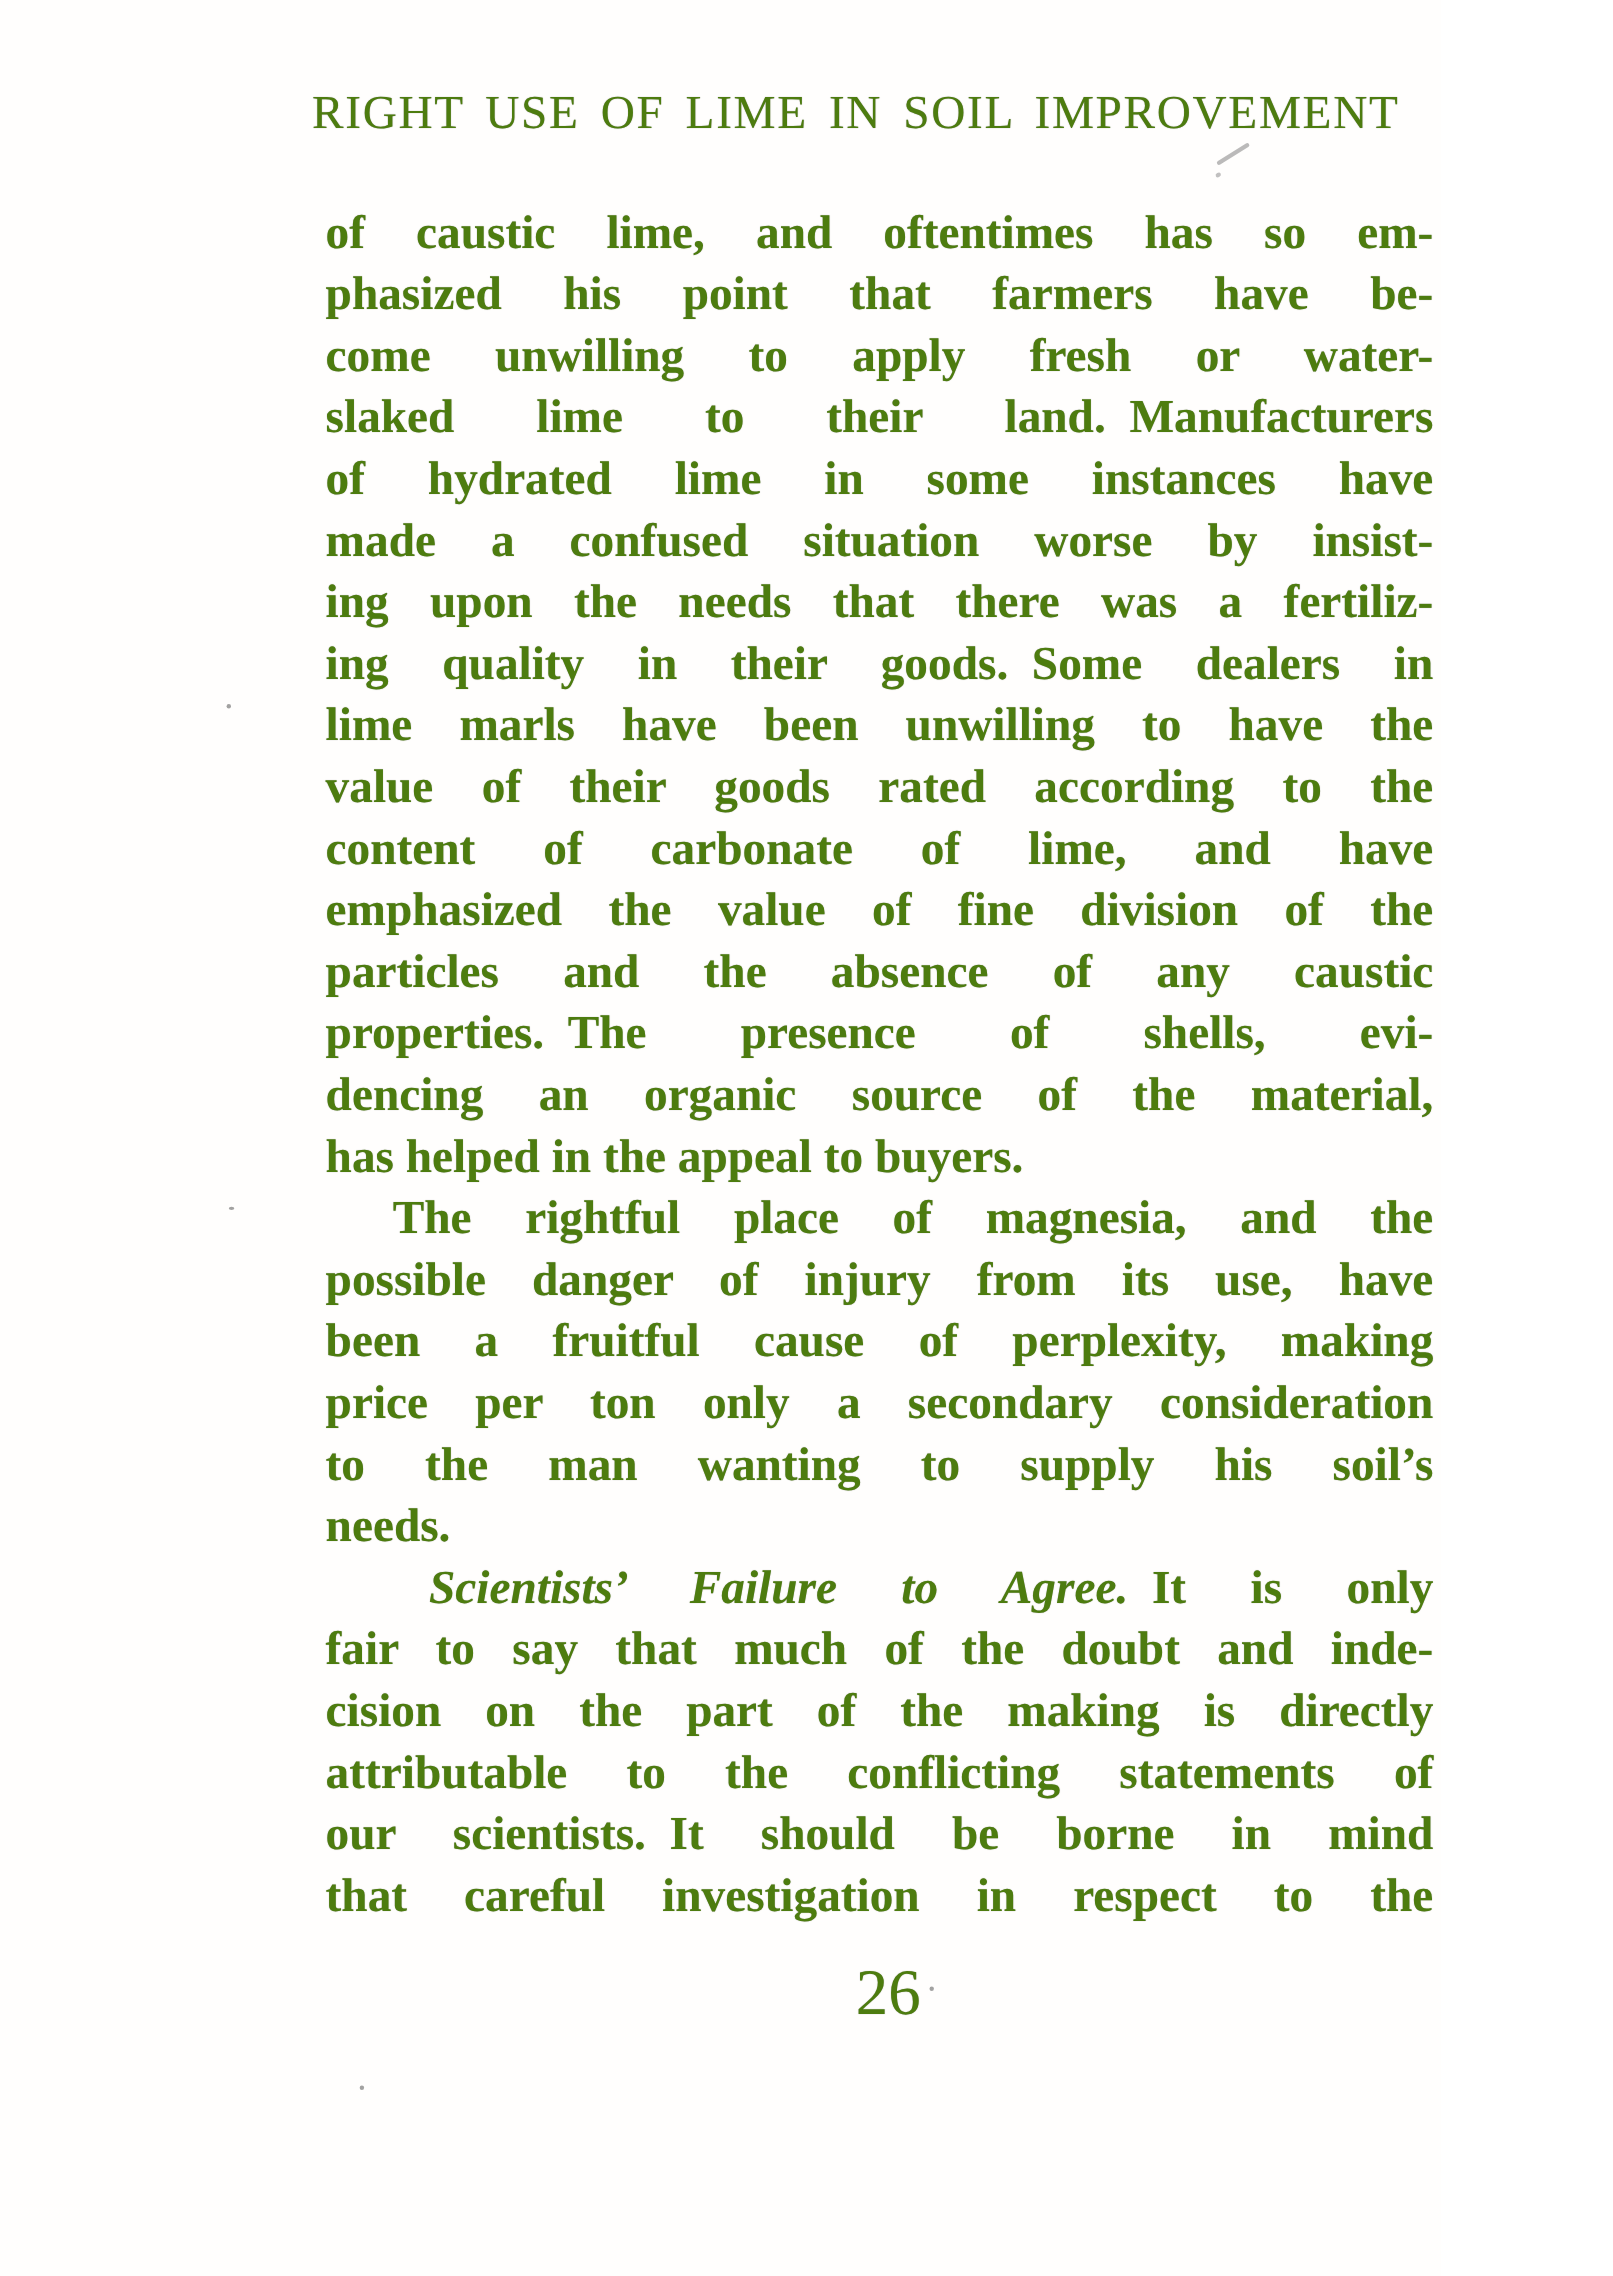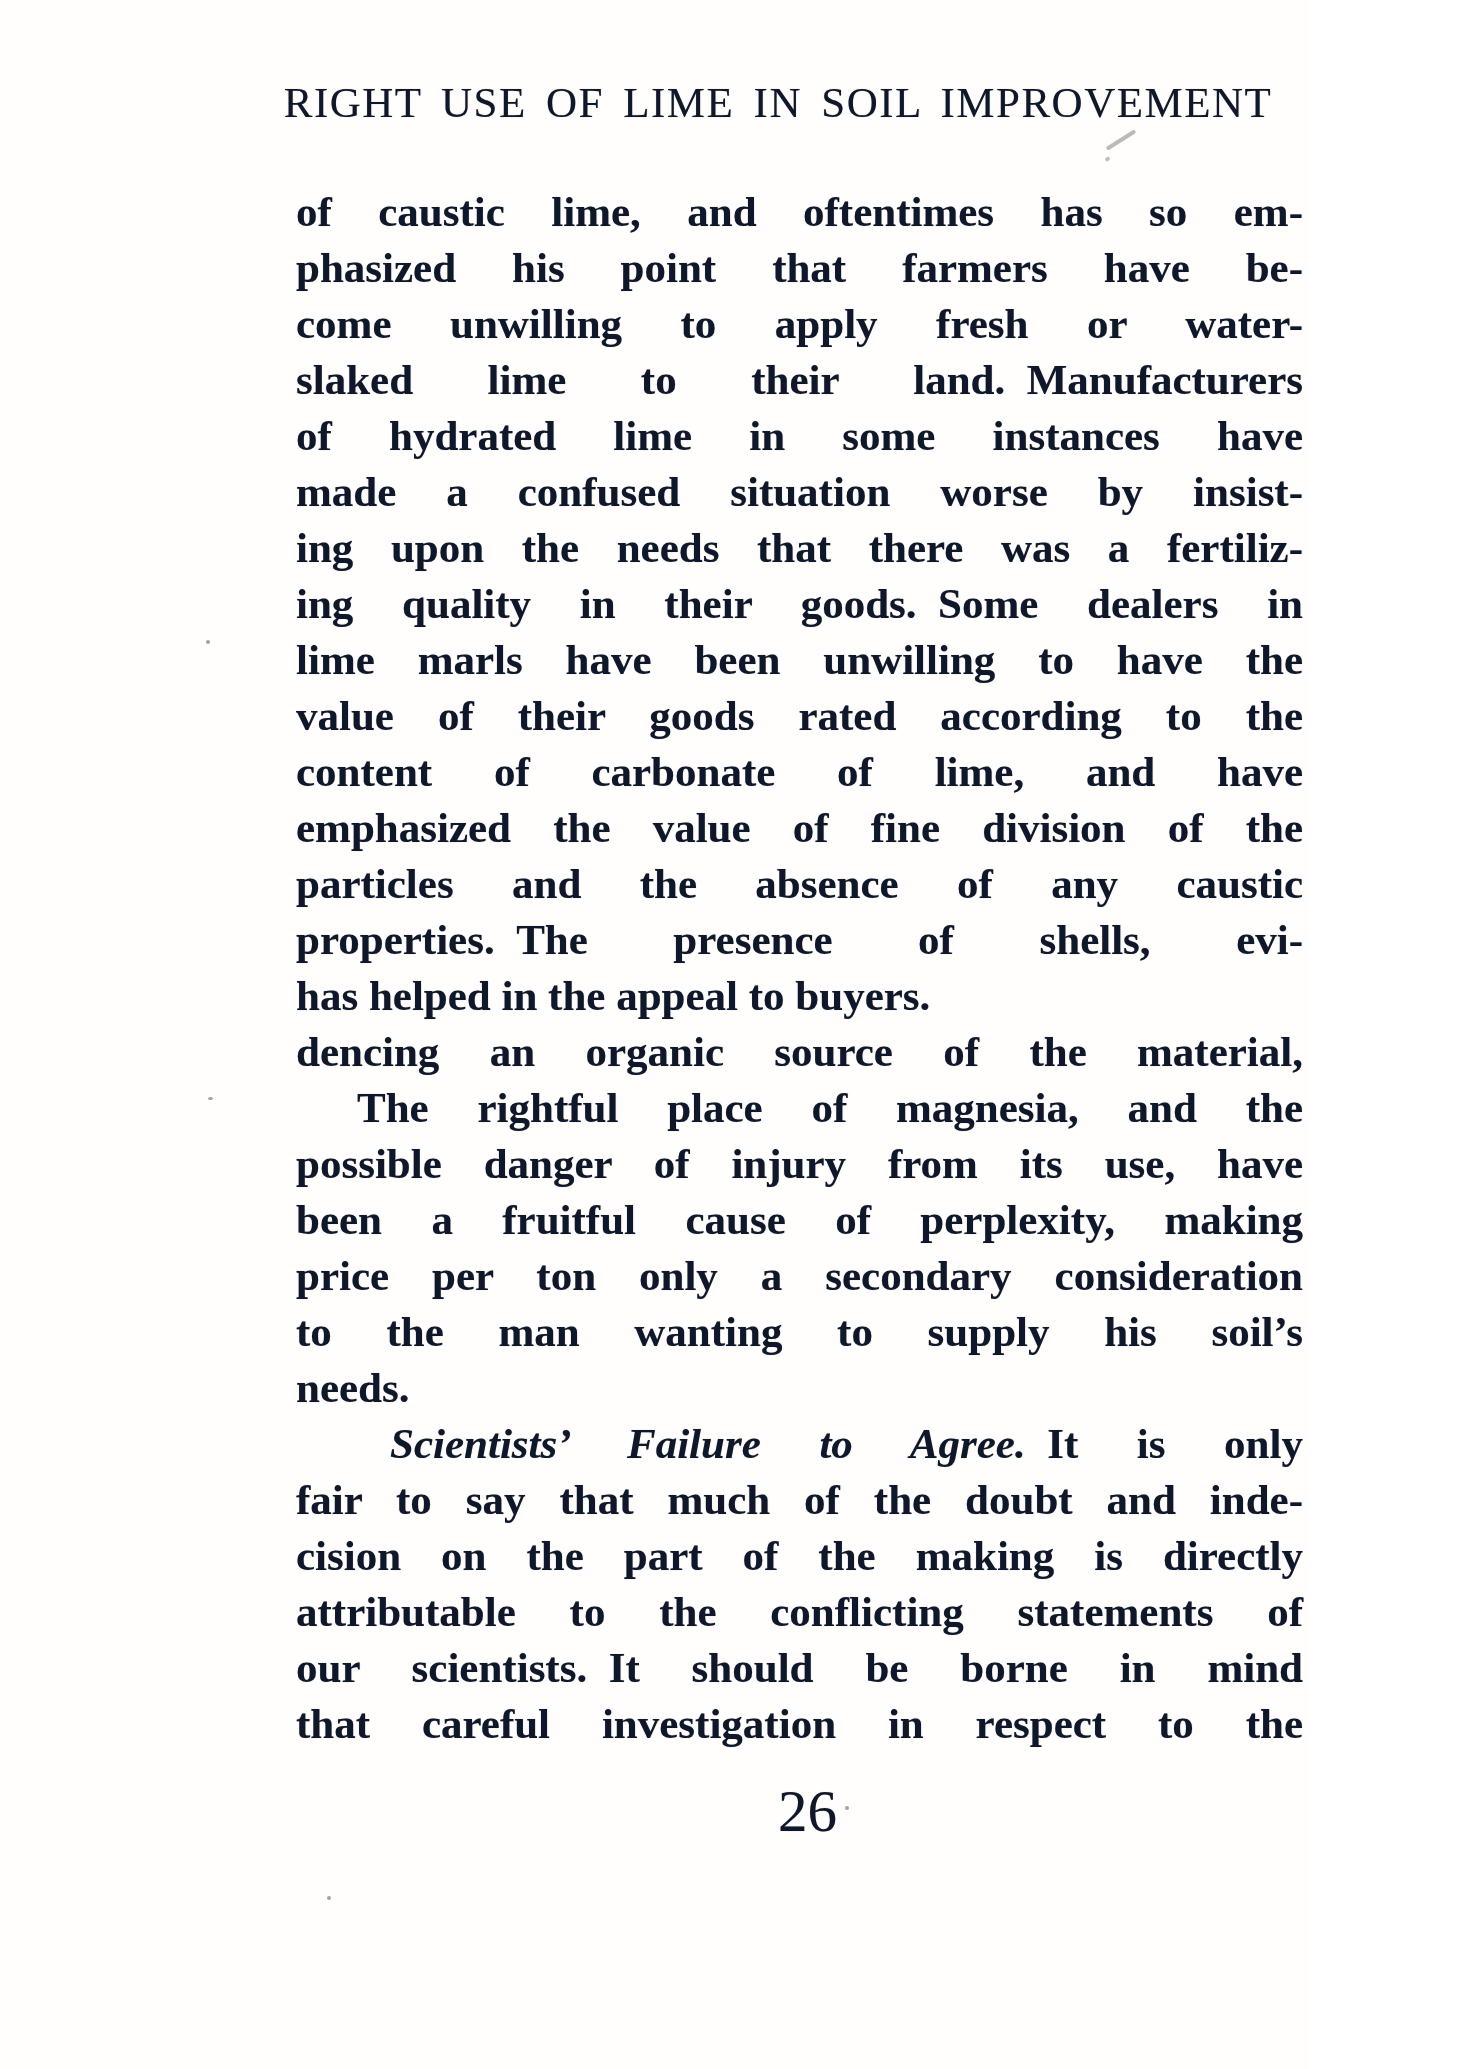--- a/index.html
+++ b/index.html
@@ -3,21 +3,21 @@
 <meta charset="utf-8">
 <style>
   html, body { margin: 0; padding: 0; background: #ffffff; }
   .page {
     position: relative;
     width: 1310px;
     height: 2069px;
     background: #fffefd;
     overflow: hidden;
     font-family: "Liberation Serif", "DejaVu Serif", serif;
-    color: #0f172a;
+    color: #4d7c0f;
   }
   .running-head {
     position: absolute;
     left: 263px;
     top: 80px;
     width: 1030px;
     text-align: center;
     font-size: 43px;
     line-height: 46px;
     letter-spacing: 1.5px;
@@ -101,22 +101,22 @@
       <div class="line just">of hydrated lime in some instances have</div>
       <div class="line just">made a confused situation worse by insist-</div>
       <div class="line just">ing upon the needs that there was a fertiliz-</div>
       <div class="line just">ing quality in their goods. Some dealers in</div>
       <div class="line just">lime marls have been unwilling to have the</div>
       <div class="line just">value of their goods rated according to the</div>
       <div class="line just">content of carbonate of lime, and have</div>
       <div class="line just">emphasized the value of fine division of the</div>
       <div class="line just">particles and the absence of any caustic</div>
       <div class="line just">properties. The presence of shells, evi-</div>
+      <div class="line just">dencing an organic source of the material,</div>
       <div class="line left">has helped in the appeal to buyers.</div>
-      <div class="line just">dencing an organic source of the material,</div>
       <div class="line just indent">The rightful place of magnesia, and the</div>
       <div class="line just">possible danger of injury from its use, have</div>
       <div class="line just">been a fruitful cause of perplexity, making</div>
       <div class="line just">price per ton only a secondary consideration</div>
       <div class="line just">to the man wanting to supply his soil’s</div>
       <div class="line left">needs.</div>
       <div class="line just indent"><span class="ital">Scientists’ Failure to Agree.</span> It is only</div>
       <div class="line just">fair to say that much of the doubt and inde-</div>
       <div class="line just">cision on the part of the making is directly</div>
       <div class="line just">attributable to the conflicting statements of</div>

